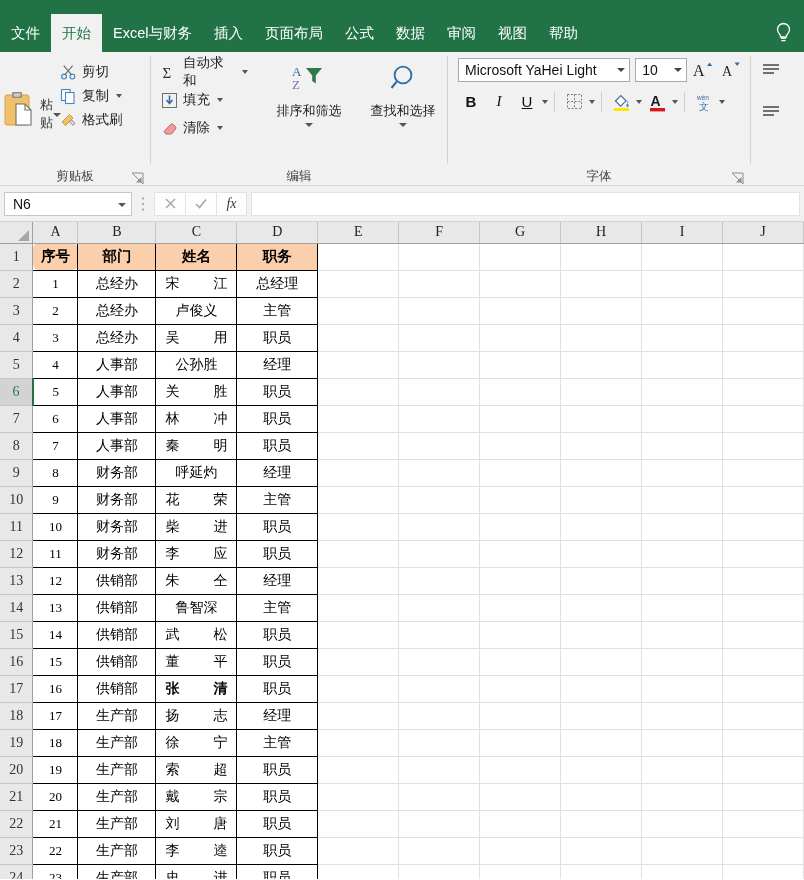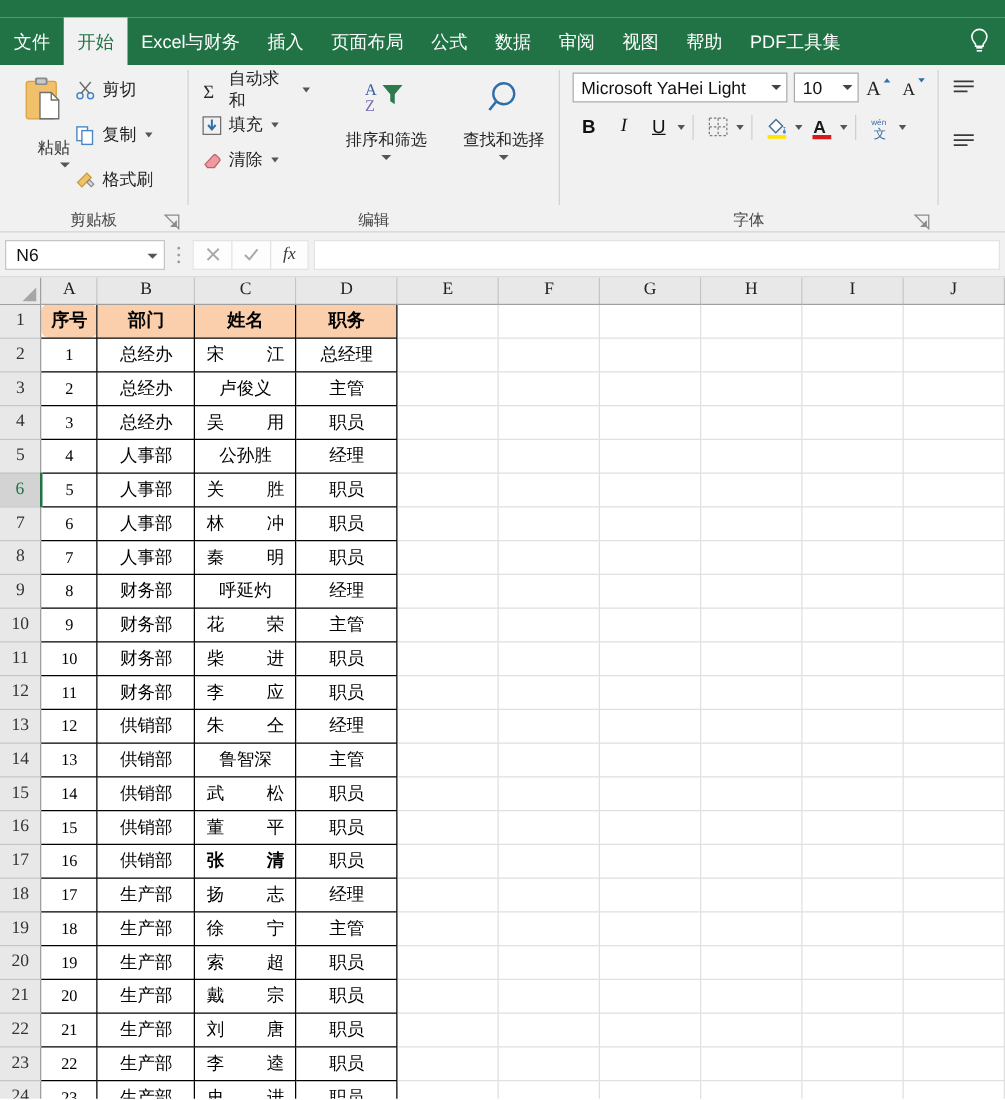--- a/index.html
+++ b/index.html
@@ -81,32 +81,32 @@
     right: 6px; bottom: 2px;
     width: 13px; height: 13px;
     cursor: pointer;
     opacity: .65;
   }
 
   
   #grp-clipboard { width: 150px; }
   #paste-btn {
     width: 56px;
-    display: flex; flex-direction: column; align-items: flex-end;
+    display: flex; flex-direction: row; align-items: center;
     cursor: pointer; padding-top: 2px;
   }
   #paste-btn .lbl { font-size: 13px; color: #333; margin-top: 2px; }
   .caret-dn {
     width: 0; height: 0;
     border-left: 4px solid transparent;
     border-right: 4px solid transparent;
     border-top: 4px solid #555;
     margin-top: 3px;
   }
-  .small-cmds { display: flex; flex-direction: column; justify-content: flex-start; gap: 12px; padding-top: 2px; }
+  .small-cmds { display: flex; flex-direction: column; justify-content: flex-start; gap: 0; padding-top: 2px; }
   .cmd-row {
     display: flex; align-items: center; gap: 5px;
     height: 24px; padding: 0 3px;
     cursor: pointer; font-size: 13.5px; color: #222;
   }
   .cmd-ico { width: 18px; height: 18px; display: flex; align-items: center; justify-content: center; flex: none; }
   .caret-sm {
     width: 0; height: 0;
     border-left: 3.5px solid transparent;
     border-right: 3.5px solid transparent;
@@ -282,21 +282,20 @@
       <div class="tab">文件</div>
       <div class="tab active">开始</div>
       <div class="tab">Excel与财务</div>
       <div class="tab">插入</div>
       <div class="tab">页面布局</div>
       <div class="tab">公式</div>
       <div class="tab">数据</div>
       <div class="tab">审阅</div>
       <div class="tab">视图</div>
       <div class="tab">帮助</div>
-      <div class="tab">PDF工具集</div>
     </div>
   <div id="tellme-icon">
     <svg width="17" height="22" viewBox="0 0 17 22">
       <path d="M8.5 1.5c-3.3 0-6 2.6-6 5.9 0 2.3 1.2 3.8 2.2 5 .5.6.8 1.1.8 1.6v1h6v-1c0-.5.3-1 .8-1.6 1-1.2 2.2-2.7 2.2-5 0-3.3-2.7-5.9-6-5.9z" fill="none" stroke="#ffffff" stroke-width="1.3"></path>
       <rect x="6" y="15.6" width="5" height="1.3" fill="#ffffff"></rect>
       <rect x="6.4" y="18" width="4.2" height="1.3" fill="#ffffff"></rect>
     </svg>
   </div>
 </div>
 

